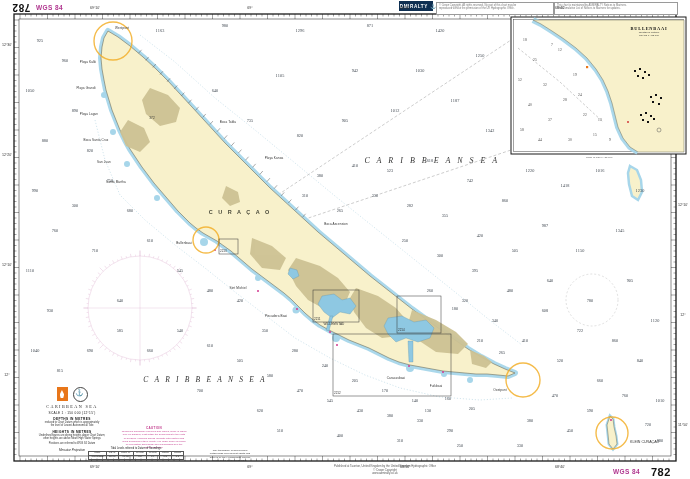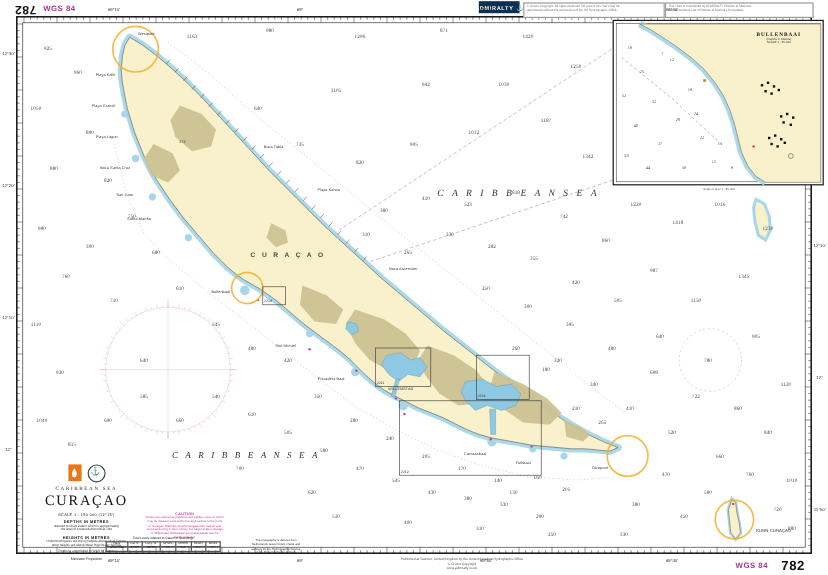--- a/index.html
+++ b/index.html
@@ -712,21 +712,20 @@
   <div>© Crown Copyright</div>
   <div>www.admiralty.co.uk</div>
 </div>
 
 <div id="titleblock">
   <div class="logos">
     <div class="ukho-logo"></div>
     <div class="crest"></div>
   </div>
   <div class="region">CARIBBEAN SEA</div>
-  <div class="title">CURAÇAO</div>
   <div class="scale">SCALE 1 : 150 000 (12°15')</div>
   <div class="h">DEPTHS IN METRES</div>
   <div class="n">reduced to Chart Datum which is approximately</div>
   <div class="n">the level of Lowest Astronomical Tide</div>
   <div class="h">HEIGHTS IN METRES</div>
   <div class="n">Underlined figures are drying heights above Chart Datum;</div>
   <div class="n">other heights are above Mean High Water Springs</div>
   <div class="n" style="margin-top:2px;">Positions are referred to WGS 84 Datum</div>
   <div class="proj">Mercator Projection</div>
 </div>

